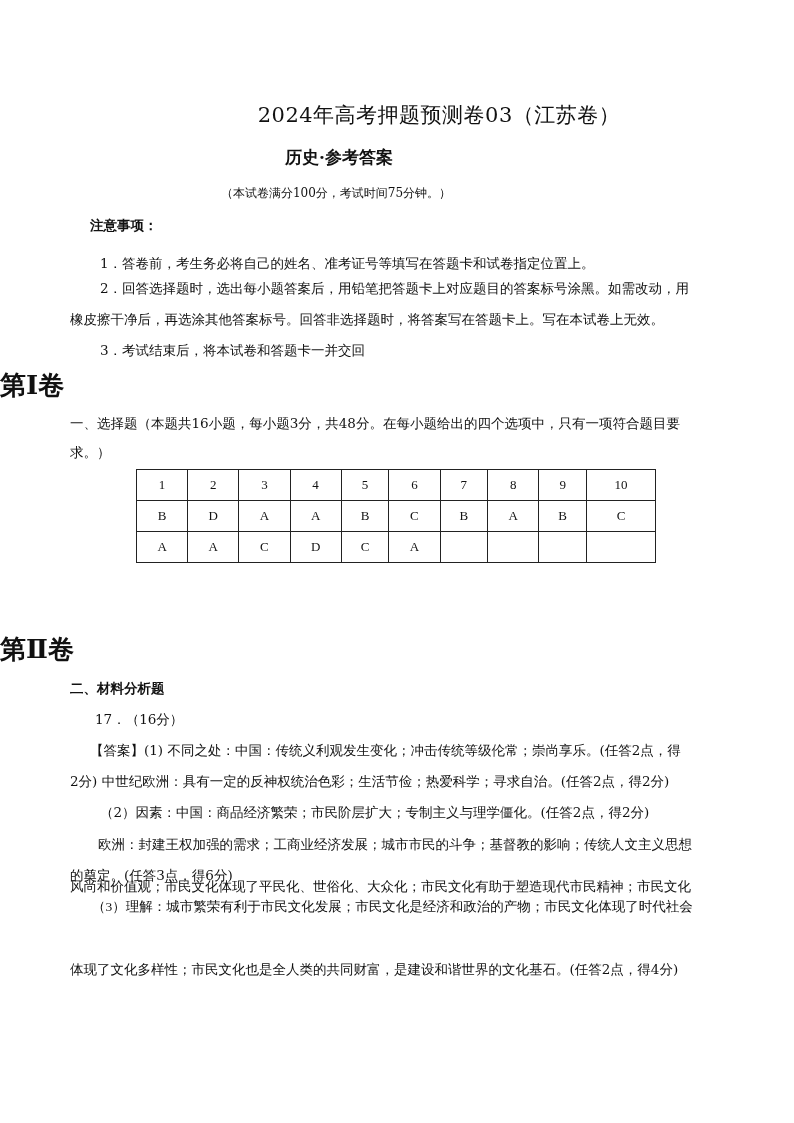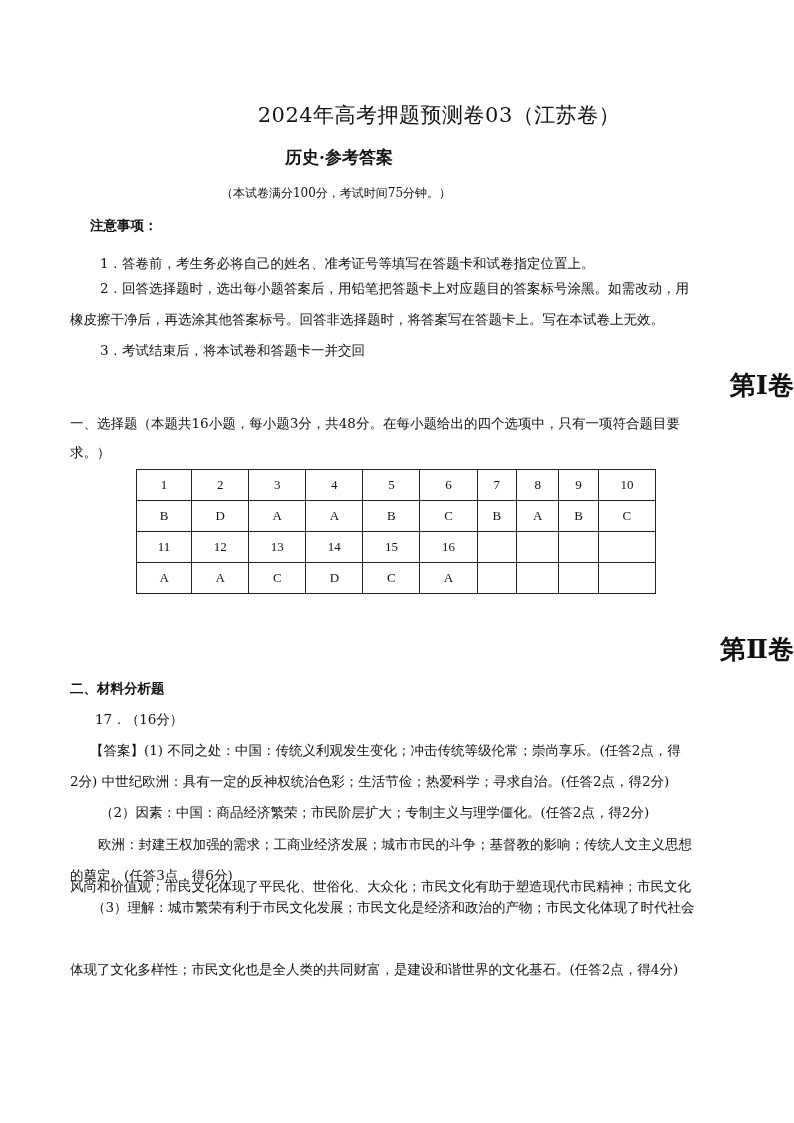--- a/index.html
+++ b/index.html
@@ -4,21 +4,21 @@
 <style>
   html, body { margin: 0; padding: 0; background: #ffffff; }
   body { width: 794px; height: 1123px; position: relative; overflow: hidden;
          font-family: "DejaVu Serif", "Liberation Serif", serif; color: #111; }
   .abs { position: absolute; }
   .title { top: 101px; left: 0; width: 794px; text-align: center; font-size: 21px; letter-spacing: 0.5px; margin-left: 42px; }
   .subtitle { top: 146px; left: 0; width: 678px; text-align: center; font-size: 17px; font-weight: bold; }
   .note { top: 185px; left: 0; width: 672px; text-align: center; font-size: 12px; }
   .p { font-size: 13.5px; line-height: 20px; white-space: nowrap; }
   .bold { font-weight: bold; }
-  .section { left: 0; width: 794px; text-align: right; font-size: 26px; font-weight: bold; }
+  .section { left: 0; width: 794px; text-align: left; font-size: 26px; font-weight: bold; }
   table.ans { position: absolute; left: 136px; top: 469px; width: 520px; border-collapse: collapse; }
   table.ans td { border: 1.5px solid #222; height: 30px; text-align: center; font-size: 13px;
                  font-family: "Liberation Serif", serif; padding: 0; }
 </style>
 </head>
 <body>
 
 <div class="abs title">2024年高考押题预测卷03（江苏卷）</div>
 <div class="abs subtitle">历史·参考答案</div>
 <div class="abs note">（本试卷满分100分，考试时间75分钟。）</div>
@@ -53,32 +53,20 @@
     <td>A</td>
     <td>A</td>
     <td>B</td>
     <td>C</td>
     <td>B</td>
     <td>A</td>
     <td>B</td>
     <td>C</td>
   </tr>
   <tr>
-    <td>11</td>
-    <td>12</td>
-    <td>13</td>
-    <td>14</td>
-    <td>15</td>
-    <td>16</td>
-    <td></td>
-    <td></td>
-    <td></td>
-    <td></td>
-  </tr>
-  <tr>
     <td>A</td>
     <td>A</td>
     <td>C</td>
     <td>D</td>
     <td>C</td>
     <td>A</td>
     <td></td>
     <td></td>
     <td></td>
     <td></td>
@@ -87,15 +75,15 @@
   </table>
 
 <div class="abs section" style="top:632px;">第Ⅱ卷</div>
 <div class="abs p bold" style="top:678px;left:70px;">二、材料分析题</div>
 <div class="abs p" style="top:709px;left:95px;">17．（16分）</div>
 <div class="abs p" style="top:740px;left:90px;">【答案】(1) 不同之处：中国：传统义利观发生变化；冲击传统等级伦常；崇尚享乐。(任答2点，得</div>
 <div class="abs p" style="top:771px;left:70px;">2分) 中世纪欧洲：具有一定的反神权统治色彩；生活节俭；热爱科学；寻求自治。(任答2点，得2分)</div>
 <div class="abs p" style="top:802px;left:100px;">（2）因素：中国：商品经济繁荣；市民阶层扩大；专制主义与理学僵化。(任答2点，得2分)</div>
 <div class="abs p" style="top:834px;left:98px;">欧洲：封建王权加强的需求；工商业经济发展；城市市民的斗争；基督教的影响；传统人文主义思想</div>
 <div class="abs p" style="top:865px;left:70px;">的奠定。(任答3点，得6分)</div>
-<div class="abs p" style="top:897px;left:92px;">（3）理解：城市繁荣有利于市民文化发展；市民文化是经济和政治的产物；市民文化体现了时代社会</div>
+<div class="abs p" style="top:897px;left:92px;font-family:Liberation Serif, serif;">（3）理解：城市繁荣有利于市民文化发展；市民文化是经济和政治的产物；市民文化体现了时代社会</div>
 <div class="abs p" style="top:876px;left:70px;">风尚和价值观；市民文化体现了平民化、世俗化、大众化；市民文化有助于塑造现代市民精神；市民文化</div>
 <div class="abs p" style="top:959px;left:70px;">体现了文化多样性；市民文化也是全人类的共同财富，是建设和谐世界的文化基石。(任答2点，得4分)</div>
 
 </body></html>

